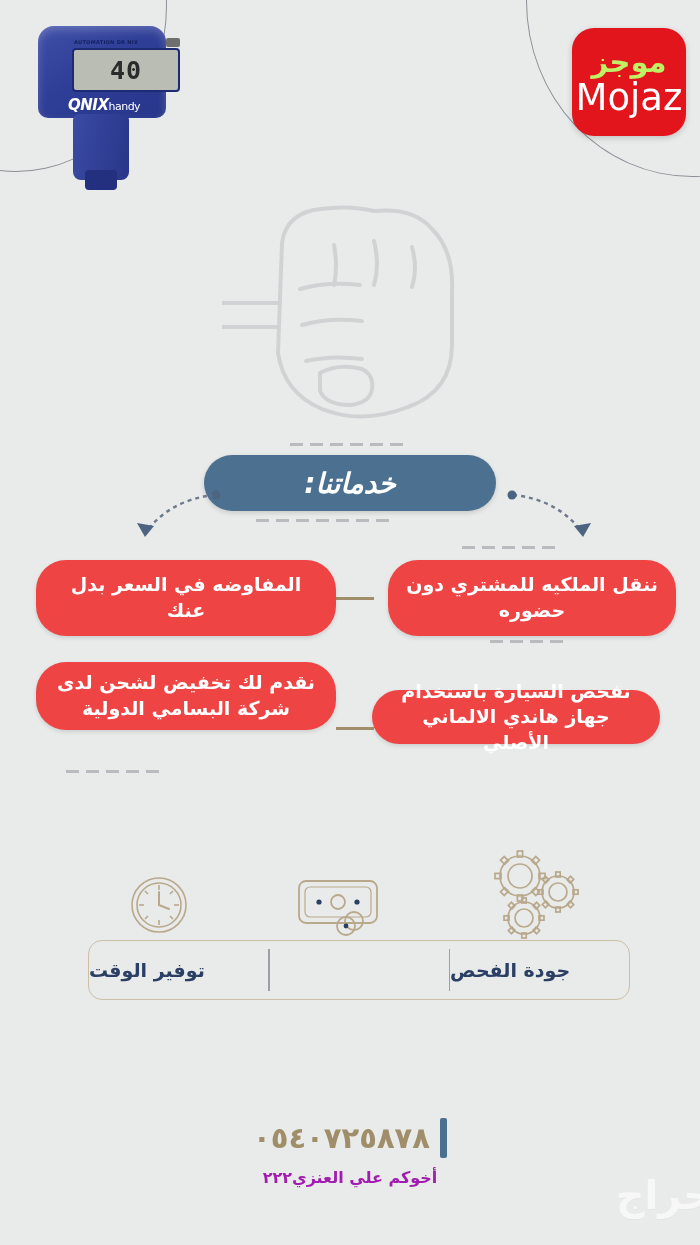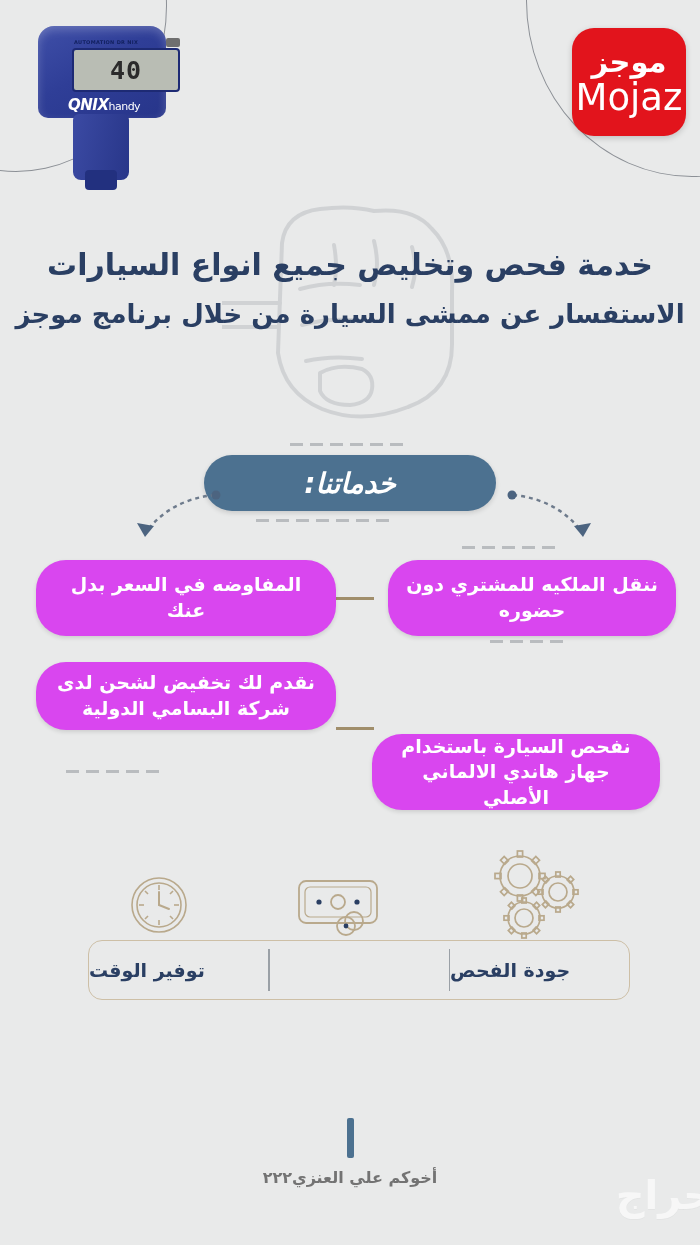--- a/index.html
+++ b/index.html
@@ -23,21 +23,21 @@
   .dev-val{font-family:"DejaVu Sans Mono","Liberation Mono",monospace;font-size:25px;font-weight:bold;color:#2b2b2b;letter-spacing:1px;line-height:1;}
   .dev-top{position:absolute;left:36px;top:13px;font-size:5px;color:#11205f;letter-spacing:.3px;white-space:nowrap;font-weight:bold;}
   .dev-brand{position:absolute;left:30px;top:70px;font-size:15px;font-weight:bold;color:#ffffff;letter-spacing:-.5px;font-style:italic;}
   .dev-brand small{font-size:11px;font-weight:normal;font-style:normal;}
   .dev-knob{position:absolute;left:150px;top:20px;width:14px;height:9px;background:#6f6f6f;border-radius:2px;}
   .dev-neck{position:absolute;left:57px;top:96px;width:56px;height:66px;background:linear-gradient(100deg,#3b4aa3,#283689);border-radius:6px 6px 8px 8px;}
   .dev-tip{position:absolute;left:69px;top:152px;width:32px;height:20px;background:#22307f;border-radius:4px;}
 
   
   .logo{position:absolute;right:42px;top:28px;width:114px;height:108px;background:#e2141c;border-radius:22px;display:flex;flex-direction:column;align-items:center;justify-content:center;gap:2px;box-shadow:0 2px 6px rgba(0,0,0,.18);}
-  .logo-ar{color:#ffffff;font-size:29px;font-weight:bold;line-height:1;direction:rtl;}
+  .logo-ar{color:#bef264;font-size:29px;font-weight:bold;line-height:1;direction:rtl;}
   .logo-en{color:#fff;font-size:37px;line-height:1;}
 
   
   .fist{position:absolute;left:222px;top:185px;width:268px;height:252px;opacity:.5;}
 
   
   .headline{position:absolute;left:0;top:246px;width:700px;text-align:center;direction:rtl;color:#2a3f63;font-weight:bold;}
   .headline .l1{font-size:30px;line-height:1.25;letter-spacing:-.5px;}
   .headline .l2{font-size:26px;line-height:1.3;margin-top:14px;letter-spacing:-.5px;}
 
@@ -45,25 +45,25 @@
   .svc-badge{position:absolute;left:204px;top:455px;width:292px;height:56px;background:#4c7190;border-radius:28px;display:flex;align-items:center;justify-content:center;box-shadow:0 2px 5px rgba(0,0,0,.14);}
   .svc-badge span{color:#fff;font-size:28px;font-weight:bold;direction:rtl;letter-spacing:1px;font-style:italic;}
   .dash-top{position:absolute;left:290px;top:443px;width:120px;height:3px;background:repeating-linear-gradient(to right,#b9bcbf 0 13px,transparent 13px 20px);}
   .dash-bot{position:absolute;left:256px;top:519px;width:140px;height:3px;background:repeating-linear-gradient(to right,#b9bcbf 0 13px,transparent 13px 20px);}
 
   .arrow{position:absolute;width:110px;height:60px;}
   .arrow-left{left:115px;top:485px;}
   .arrow-right{right:115px;top:485px;}
 
   
-  .card{position:absolute;background:#d946ef;border-radius:30px;display:flex;align-items:center;justify-content:center;text-align:center;direction:rtl;box-shadow:0 2px 4px rgba(0,0,0,.12);}
+  .card{position:absolute;background:#ef4444;border-radius:30px;display:flex;align-items:center;justify-content:center;text-align:center;direction:rtl;box-shadow:0 2px 4px rgba(0,0,0,.12);}
   .card span{color:#ffffff;font-size:19px;font-weight:bold;line-height:1.35;padding:0 16px;}
   .c-r1{left:388px;top:560px;width:288px;height:76px;}
   .c-l1{left:36px;top:560px;width:300px;height:76px;}
-  .c-r2{left:372px;top:690px;width:288px;height:76px;margin-top:44px;}
+  .c-r2{left:372px;top:690px;width:288px;height:54px;}
   .c-l2{left:36px;top:662px;width:300px;height:68px;}
 
   .connector{position:absolute;height:3px;background:#a08e6b;}
   .conn1{left:336px;top:597px;width:38px;}
   .conn2{left:336px;top:727px;width:38px;}
 
   .cdash{position:absolute;height:3px;background:repeating-linear-gradient(to right,#b9bcbf 0 13px,transparent 13px 20px);}
   .cd1{left:462px;top:546px;width:96px;}
   .cd2{left:490px;top:640px;width:74px;}
   .cd3{left:66px;top:770px;width:96px;}
@@ -80,21 +80,21 @@
   .feat-cell{flex:1;display:flex;align-items:center;justify-content:flex-end;}
   .feat-cell span{color:#2a3f63;font-size:19px;font-weight:bold;direction:rtl;}
   .divider{width:1.5px;background:#9aa0a6;margin:8px 0;}
 
   
   .contact{position:absolute;left:0;top:1118px;width:700px;text-align:center;direction:rtl;}
   .contact .line1{display:inline-flex;align-items:center;gap:10px;direction:rtl;}
   .bar-mark{display:inline-block;width:7px;height:40px;background:#4c7190;border-radius:2px;}
   .label-order{color:#2a3f63;font-size:29px;font-weight:bold;}
   .phone{color:#a08e6b;font-size:29px;font-weight:bold;letter-spacing:1px;}
-  .signature{margin-top:6px;color:#737373;font-size:16px;font-weight:bold;direction:rtl;}
+  .signature{margin-top:6px;color:#a21caf;font-size:16px;font-weight:bold;direction:rtl;}
 
   
   .watermark{position:absolute;right:16px;bottom:14px;width:160px;height:56px;opacity:.85;}
   .wm-text{font-size:40px;font-weight:bold;color:#ffffff;direction:rtl;line-height:1;opacity:.75;text-shadow:0 1px 1px rgba(0,0,0,.05);}
 </style>
 </head>
 <body>
 
 <div class="poster">
 
@@ -129,24 +129,20 @@
       <path d="M84 176 Q110 170 140 174"></path>
       <path d="M112 60 Q116 82 112 100"></path>
       <path d="M152 56 Q158 80 152 100"></path>
       <path d="M190 62 Q196 84 190 102"></path>
       <path d="M0 118 L58 118"></path>
       <path d="M0 142 L56 142"></path>
       <path d="M98 188 Q116 178 140 184 Q152 190 150 204 Q148 218 128 220 Q104 220 98 206 Z"></path>
     </g>
   </svg>
 
-  <div class="headline">
-    <div class="l1">خدمة فحص وتخليص جميع انواع السيارات</div>
-    <div class="l2">الاستفسار عن ممشى السيارة من خلال برنامج موجز</div>
-  </div>
 
   <div class="dash-top"></div>
   <div class="svc-badge">
     <span>خدماتنا:</span>
   </div>
   <div class="dash-bot"></div>
 
   <svg class="arrow arrow-left" viewBox="0 0 110 60">
     <path d="M100 10 Q56 14 30 48" fill="none" stroke="#6e7b8c" stroke-width="2.4" stroke-dasharray="4 4"></path>
     <circle cx="101" cy="10" r="4.5" fill="#4c6480"></circle>
@@ -264,20 +260,21 @@
     </div>
     <div class="divider"></div>
     <div class="feat-cell">
       <span>توفير الوقت</span>
     </div>
   </div>
 
   <div class="contact">
     <div class="line1">
       <span class="bar-mark"></span>
+      <span class="phone">٠٥٤٠٧٢٥٨٧٨</span>
     </div>
     <div class="signature">أخوكم علي العنزي٢٢٢</div>
   </div>
 
   <div class="watermark">
     <div class="wm-text">حراج</div>
   </div>
 
 </div>
 

